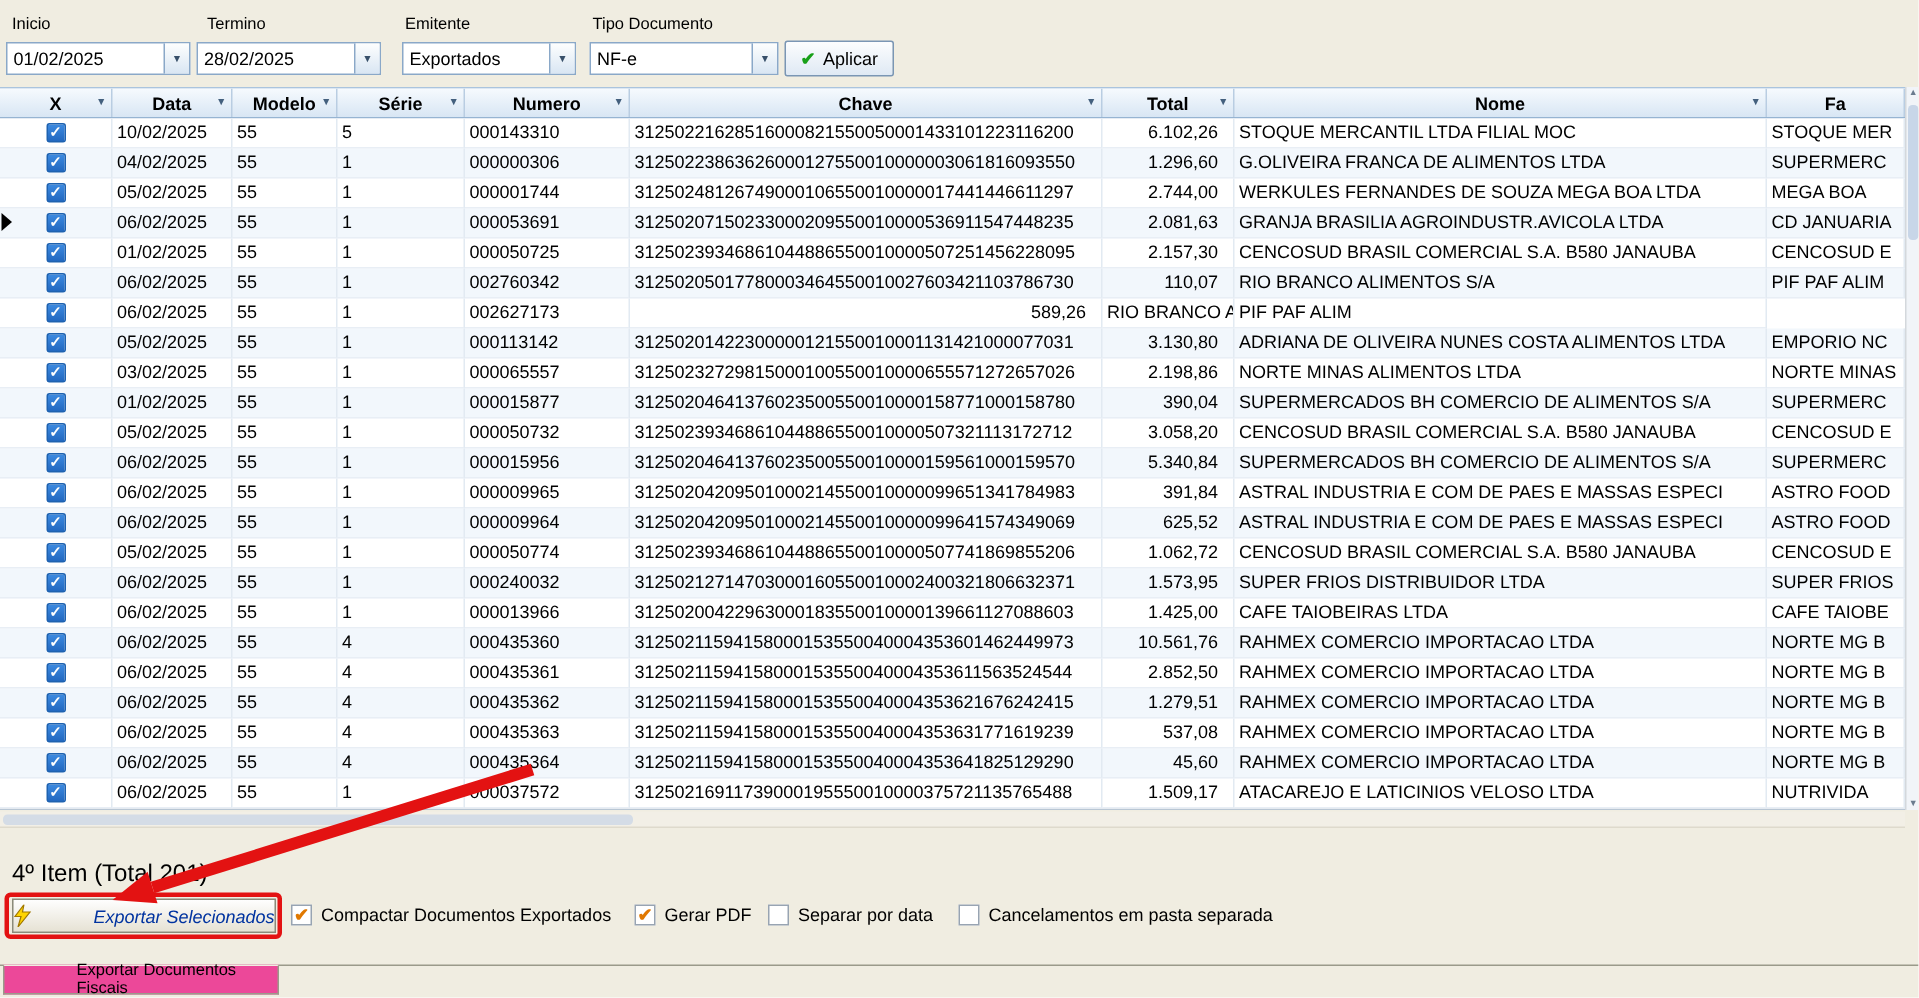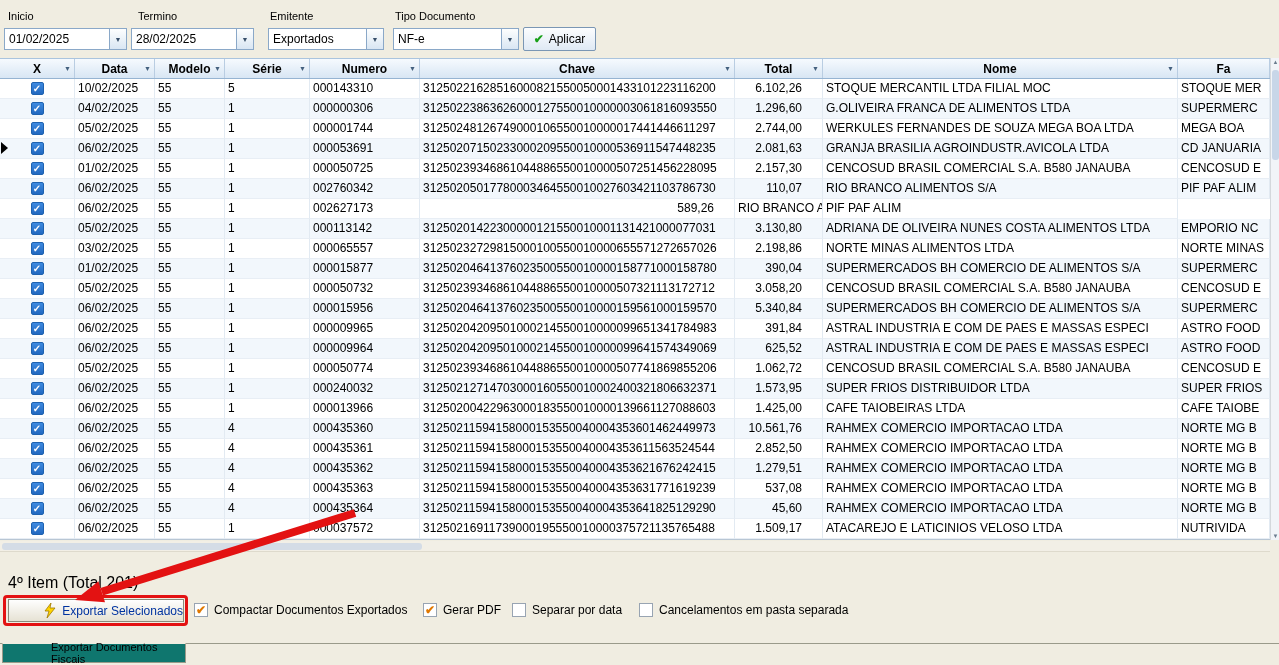--- a/index.html
+++ b/index.html
@@ -57,21 +57,21 @@
   }
   .th-arrow { position:absolute; right:3px; top:6px; font-size:7px; color:#44607e; font-weight:normal; }
   .tr { background:#fff; }
   .tr.alt { background:#f2f7fc; }
   .td {
     font-size:12px; line-height:19px; padding-left:3px;
     border-right:1px solid #e2eaf2; border-bottom:1px solid #e8eef5;
     overflow:hidden; white-space:nowrap;
   }
   .td.c-x { display:flex; align-items:center; justify-content:center; padding:0; }
-  .td.c-total { text-align:right; padding-right:20px; }
+  .td.c-total { text-align:right; padding-right:10px; }
   .cb {
     width:13px; height:13px; border:1px solid #1e62b0; border-radius:2px;
     background:linear-gradient(#3d8ae0,#2268c0);
     color:#fff; font-size:10px; font-weight:bold;
     display:flex; align-items:center; justify-content:center;
   }
   .row-indicator {
     position:absolute; left:1px; top:142px;
     width:0; height:0;
     border-top:6px solid transparent; border-bottom:6px solid transparent;
@@ -90,35 +90,36 @@
     background:#f2efe6; border-bottom:1px solid #dedacc;
   }
   .hthumb { position:absolute; left:2px; top:2px; width:420px; height:7px; background:#d4dce6; border-radius:3px; }
 
   
   .status { position:absolute; left:8px; top:574px; font-size:16px; }
   .export-btn {
     position:absolute; left:8px; top:599px; width:176px; height:23px;
     border:1px solid #8a8a7a; background:linear-gradient(#fefefe,#e6e2d4);
     font-family:"Liberation Sans", sans-serif; font-size:12px; color:#0033a0;
-    display:flex; align-items:center; justify-content:flex-end; gap:6px;
+    display:flex; align-items:center; justify-content:space-between; gap:6px;
     cursor:pointer;
+    font-style:italic;
   }
   .opt { position:absolute; top:603px; display:flex; align-items:center; gap:6px; font-size:12px; }
   .wcb {
     width:14px; height:14px; background:#fff; border:1px solid #98a4b2;
     display:flex; align-items:center; justify-content:center;
     font-size:12px; font-weight:bold; color:#e07800; cursor:pointer;
   }
 
   
   .tabline { position:absolute; left:0; top:643px; width:1279px; height:1px; background:#9a9a8a; }
   .tab {
     position:absolute; left:2px; top:643px; width:184px; height:20px;
-    background:#0f766e; border:1px solid #9a9a8a; border-top:1px solid #f0ede1;
+    background:#ec4899; border:1px solid #9a9a8a; border-top:1px solid #f0ede1;
     display:flex; align-items:center; justify-content:center;
     font-size:11px; cursor:pointer;padding-left:48px;
   }
 
   
   .annot-rect {
     position:absolute; left:3px; top:595px; width:185px; height:31px;
     border:3px solid #e31212; border-radius:4px;
     pointer-events:none; z-index:55;
   }

